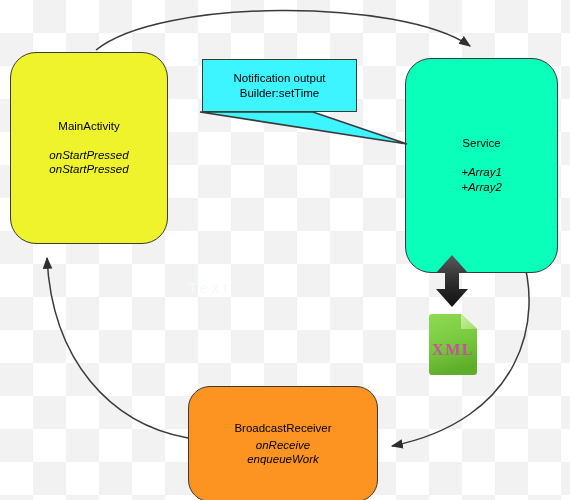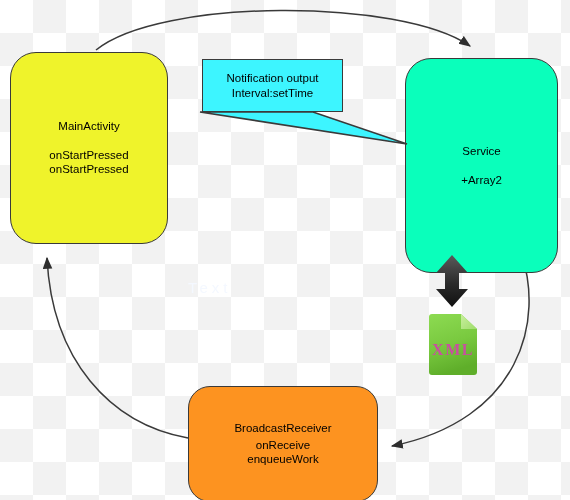--- a/index.html
+++ b/index.html
@@ -40,21 +40,21 @@
     text-align: center;
     line-height: 1.28;
   }
   .node .title {
     font-size: 11.5px;
     margin-bottom: 14px;
   }
   .node .lines {
     font-size: 11.5px;
   }
-  .node .lines div { white-space: nowrap; }
+  .node .lines div { white-space: nowrap; font-style: italic; }
 
   #node-main {
     left: 10px; top: 52px;
     width: 158px; height: 192px;
     background: #eff32b;
     border-radius: 26px;
   }
   #node-service {
     left: 405px; top: 58px;
     width: 153px; height: 215px;
@@ -66,21 +66,21 @@
     width: 190px; height: 116px;
     background: #fd9320;
     border-radius: 22px;
   }
   #node-receiver .title { margin-bottom: 2px; }
 
   
   #callout {
     position: absolute;
     left: 202px; top: 59px;
-    width: 141px; height: 53px;
+    width: 155px; height: 53px;
     background: #3df5ff;
     border: 1.6px solid #3a3a3a;
     box-sizing: border-box;
     display: flex;
     flex-direction: column;
     align-items: center;
     justify-content: center;
     font-size: 11.5px;
     color: #000;
     line-height: 1.3;
@@ -134,34 +134,35 @@
 
     <path d="M 188,438 C 110,424 52,360 47,258" fill="none" stroke="#3a3a3a" stroke-width="1.5" marker-end="url(#arrowhead)"></path>
   </svg>
 
   <svg id="callout-tail" viewBox="0 0 220 60">
     <polygon points="5,12 118,12 212,44" fill="#3df5ff" stroke="#3a3a3a" stroke-width="1.6" stroke-linejoin="miter"></polygon>
   </svg>
 
   <div id="callout">
     <div>Notification output</div>
-    <div>Interval:setTime</div>
+    <div>Builder:setTime</div>
   </div>
 
   <div class="node" id="node-main">
     <div class="title">MainActivity</div>
     <div class="lines">
       <div>onStartPressed</div>
       <div>onStartPressed</div>
     </div>
   </div>
 
   <div class="node" id="node-service">
     <div class="title">Service</div>
     <div class="lines">
+      <div>+Array1</div>
       <div>+Array2</div>
     </div>
   </div>
 
   <div class="node" id="node-receiver">
     <div class="title">BroadcastReceiver</div>
     <div class="lines">
       <div>onReceive</div>
       <div>enqueueWork</div>
     </div>

